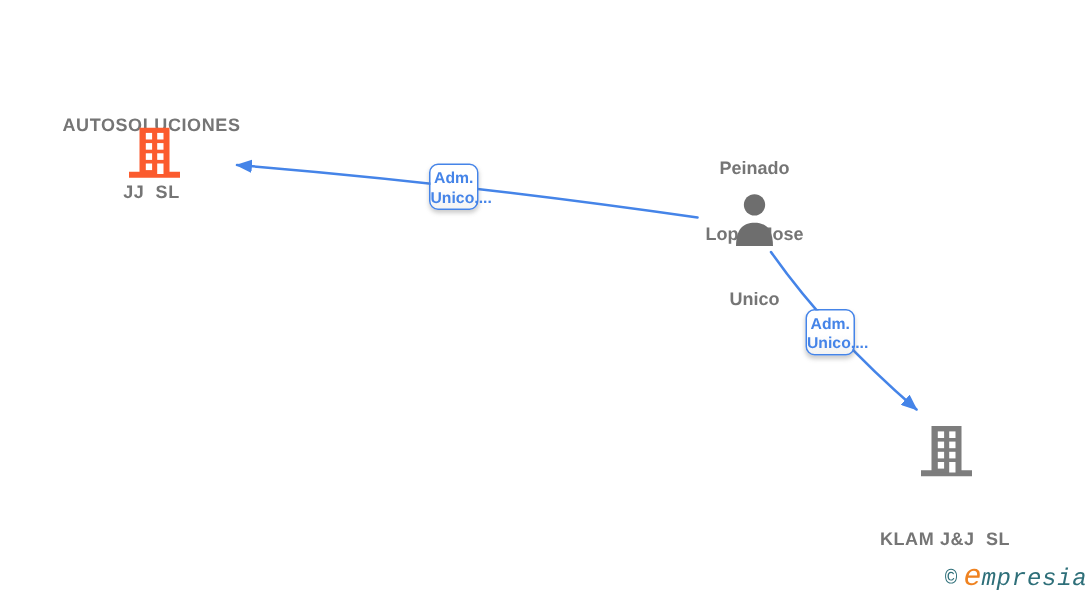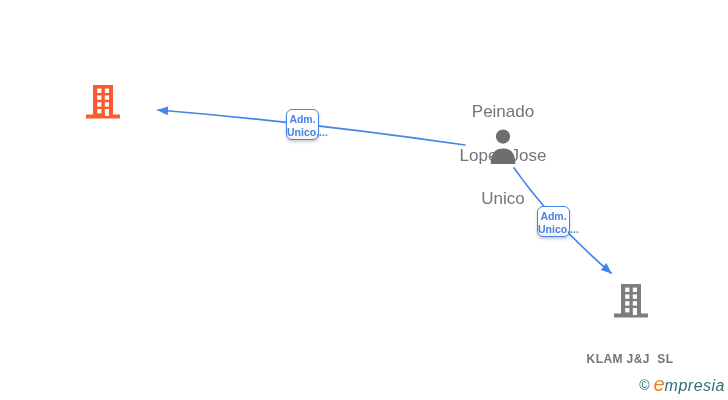--- a/index.html
+++ b/index.html
@@ -30,22 +30,22 @@
     color: var(--node-text);
     white-space: pre;
   }
   .company-label {
     font-size: 12px;
     font-weight: 700;
     letter-spacing: 0.4px;
     line-height: 15px;
   }
   .person-label {
-    font-size: 17px;
-    font-weight: 400;
+    font-size: 12px;
+    font-weight: 700;
     line-height: 14.5px;
   }
   .node-icon { position: absolute; }
 
   .edge-label {
     position: absolute;
     width: 33px;
     height: 31px;
     background: linear-gradient(180deg, #ffffff 55%, #f3f3f3 100%);
     border: 1.5px solid var(--edge);
@@ -58,21 +58,21 @@
     line-height: 13px;
     padding-top: 3px;
     box-sizing: border-box;
     cursor: pointer;
   }
 
   #footer-logo {
     position: absolute;
     right: 3px;
     bottom: 4px;
-    font-family: Liberation Sans, sans-serif;
+    font-family: Liberation Mono, monospace;
     font-style: italic;
     color: var(--brand-teal);
     cursor: pointer;
     line-height: 20px;
   }
   #footer-logo .copy {
     font-style: normal;
     font-size: 14px;
     vertical-align: 1px;
     margin-right: 4px;
@@ -94,20 +94,24 @@
   <svg id="edges-svg" viewBox="0 0 728 400">
     <defs>
       <marker id="arrow" markerUnits="userSpaceOnUse" markerWidth="11" markerHeight="9" refX="10" refY="4.5" orient="auto">
         <path class="arrowhead" d="M0,0 L11,4.5 L0,9 Z"></path>
       </marker>
     </defs>
     <path class="edge-line" d="M 465 145 Q 305 122 158 110" marker-end="url(#arrow)"></path>
     <path class="edge-line" d="M 514 168 Q 552 222 611 273" marker-end="url(#arrow)"></path>
   </svg>
 
+  <div class="node-label company-label" style="left:20px; top:46px; width:162px;">
+    <div>AUTOSOLUCIONES</div>
+    <div>JJ  SL</div>
+  </div>
   <svg class="node-icon" style="left:85px; top:85px;" width="36" height="34" viewBox="0 0 36 34">
     <rect x="1" y="29.5" width="34" height="4" fill="var(--company1-icon)"></rect>
     <rect x="8" y="0" width="20" height="31" fill="var(--company1-icon)"></rect>
     <rect x="12.2" y="3.6" width="4.2" height="4.4" fill="#ffffff"></rect>
     <rect x="19.8" y="3.6" width="4.2" height="4.4" fill="#ffffff"></rect>
     <rect x="12.2" y="10.4" width="4.2" height="4.4" fill="#ffffff"></rect>
     <rect x="19.8" y="10.4" width="4.2" height="4.4" fill="#ffffff"></rect>
     <rect x="12.2" y="17.2" width="4.2" height="4.4" fill="#ffffff"></rect>
     <rect x="19.8" y="17.2" width="4.2" height="4.4" fill="#ffffff"></rect>
     <rect x="12.2" y="24" width="4.2" height="4.4" fill="#ffffff"></rect>

